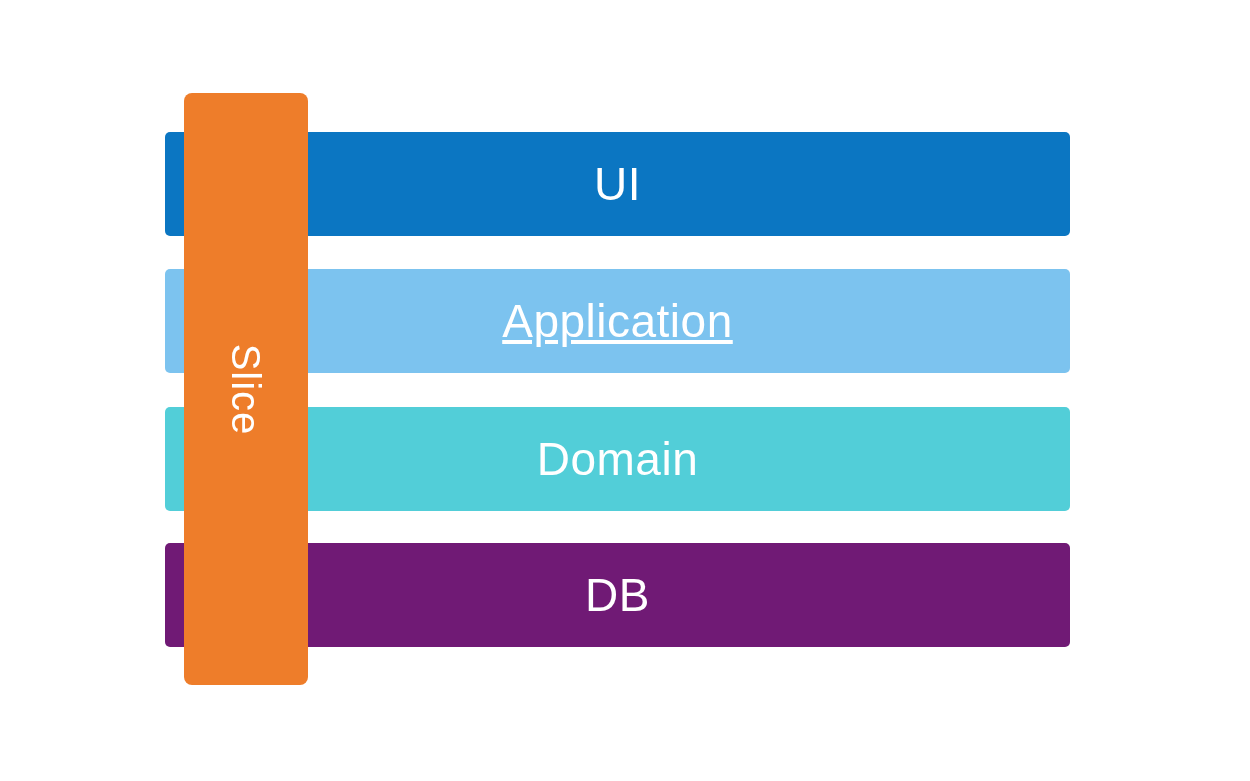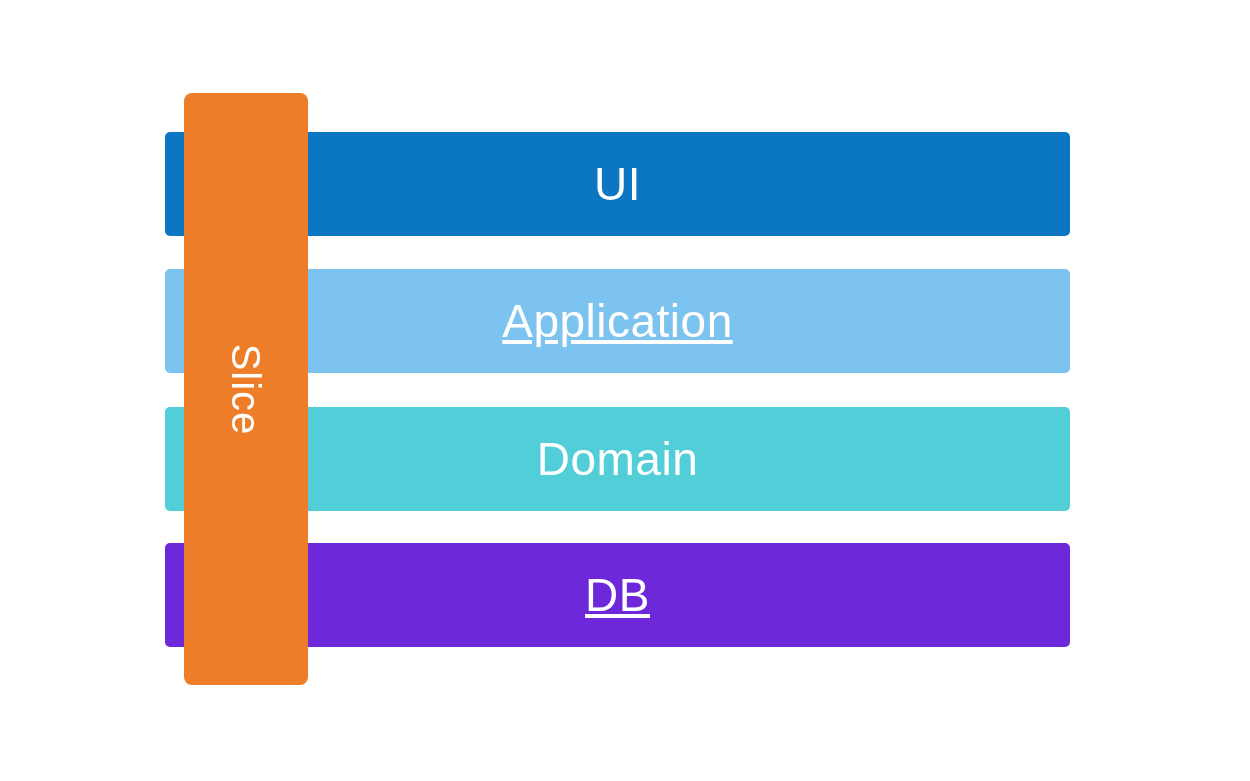--- a/index.html
+++ b/index.html
@@ -63,21 +63,21 @@
   </div>
 
   <div class="layer-bar pos-1" style="background: rgb(124, 195, 239); text-decoration: underline;">
     <span>Application</span>
   </div>
 
   <div class="layer-bar pos-2" style="background: rgb(82, 206, 216);">
     <span>Domain</span>
   </div>
 
-  <div class="layer-bar pos-3" style="background: #6d28d9; text-decoration: underline;">
+  <div class="layer-bar pos-3" style="background: #701a75;">
     <span>DB</span>
   </div>
 
   <div class="slice-bar" style="background: rgb(238, 125, 42);">
     <span class="slice-label">Slice</span>
   </div>
 
 </div>
 
 </body></html>

